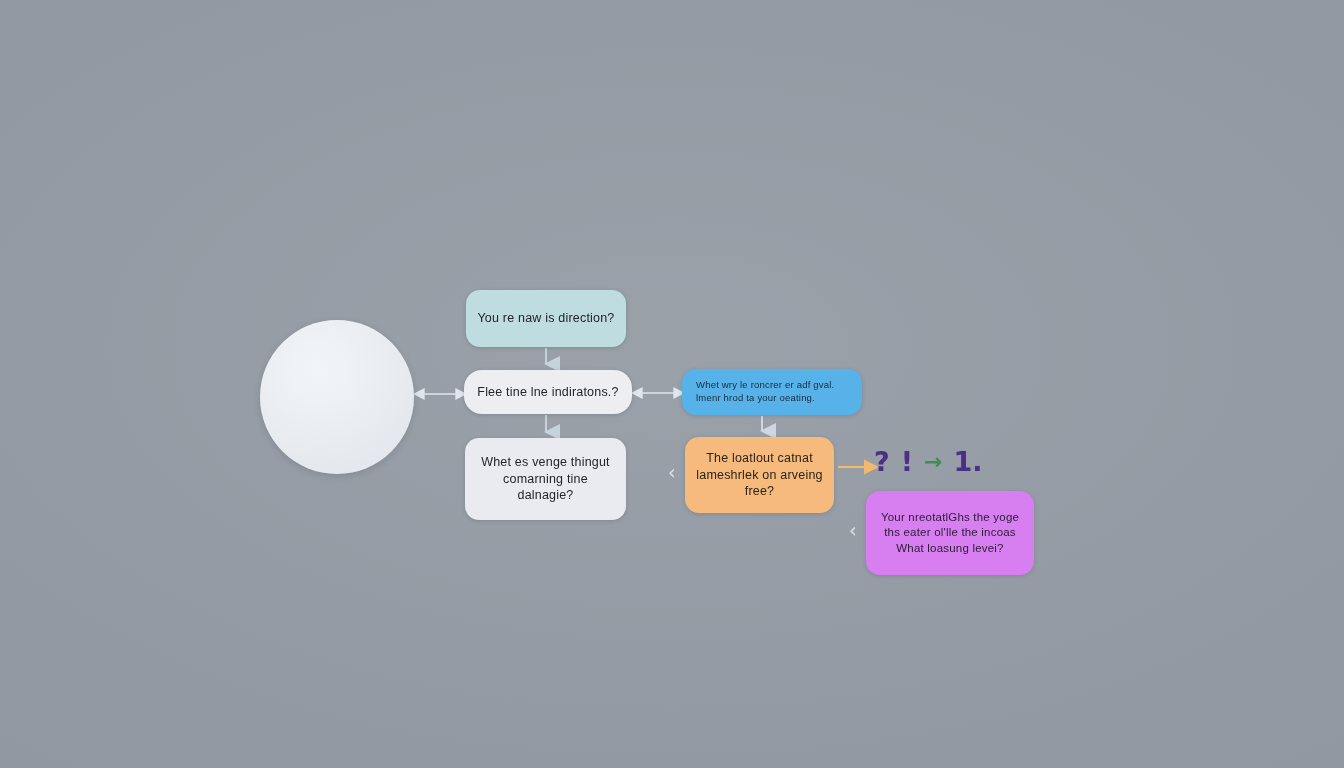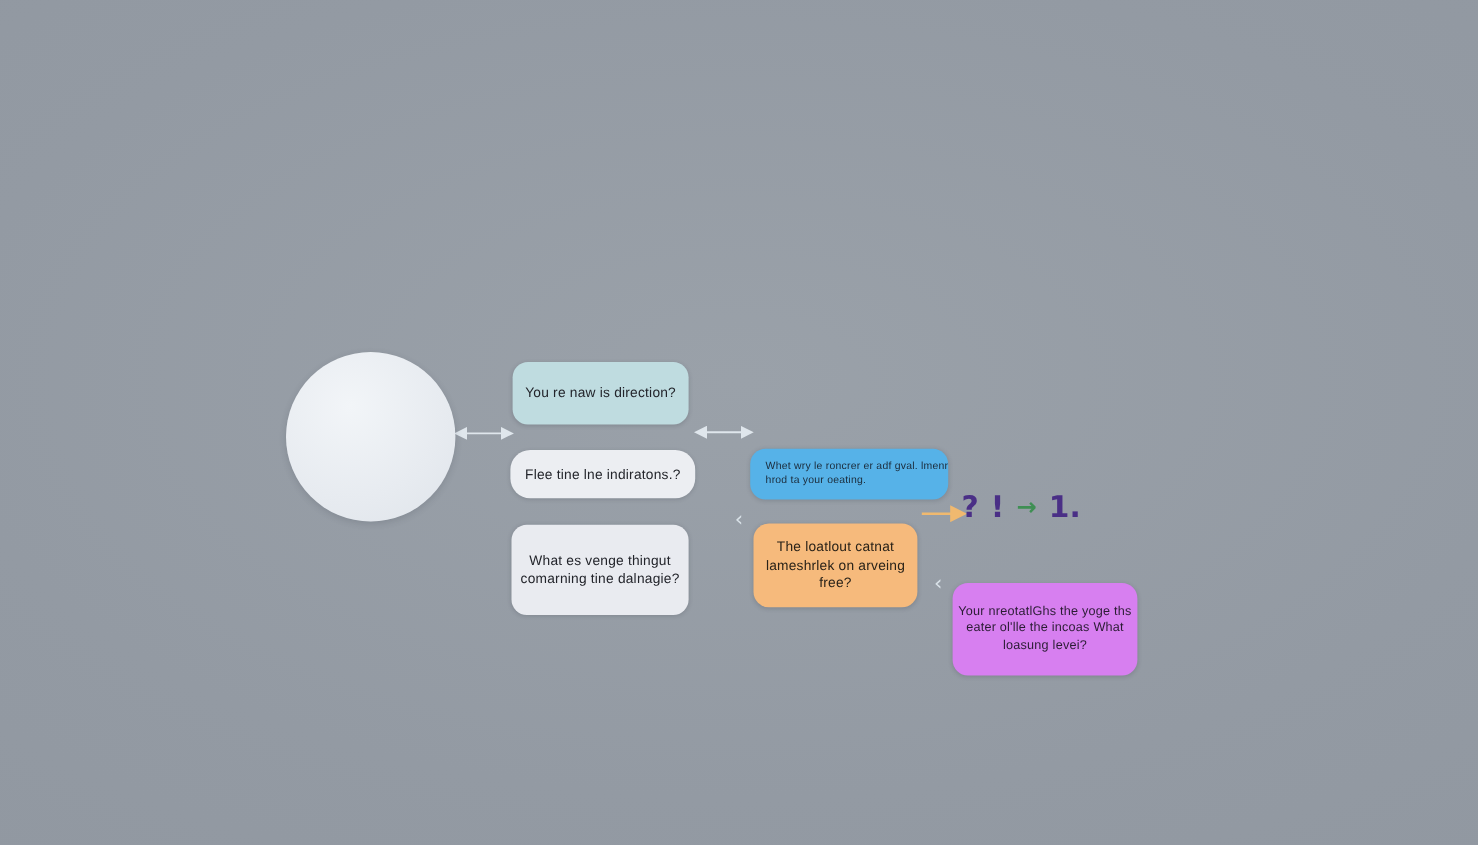--- a/index.html
+++ b/index.html
@@ -23,27 +23,26 @@
 
   
   .node {
     position: absolute;
     box-sizing: border-box;
     display: flex;
     align-items: center;
     justify-content: center;
     text-align: center;
     border-radius: 14px;
-    padding: 6px 0;
+    padding: 6px 10px;
     line-height: 1.32;
     letter-spacing: 0.2px;
     color: #23252b;
     filter: blur(0.55px);
     box-shadow: 0 1px 4px rgba(40,45,55,0.18);
-    margin-top: 39px;
   }
   .node span {
     display: block;
     width: 100%;
   }
 
   
   #circle-node {
     position: absolute;
     left: 260px;
@@ -188,21 +187,21 @@
 
   <div class="node" id="node-teal">
     <span>You re naw is direction?</span>
   </div>
 
   <div class="node" id="node-gray-1">
     <span>Flee tine lne indiratons.?</span>
   </div>
 
   <div class="node" id="node-gray-2">
-    <span>What es venge thingut comarning tine dalnagie?</span>
+    <span>Whet es venge thingut comarning tine dalnagie?</span>
   </div>
 
   <div class="node" id="node-orange">
     <span>The loatlout catnat lameshrlek on arveing free?</span>
   </div>
 
   <div class="node" id="node-blue">
     <span>Whet wry le roncrer er adf gval. lmenr hrod ta your oeating.</span>
   </div>
 

